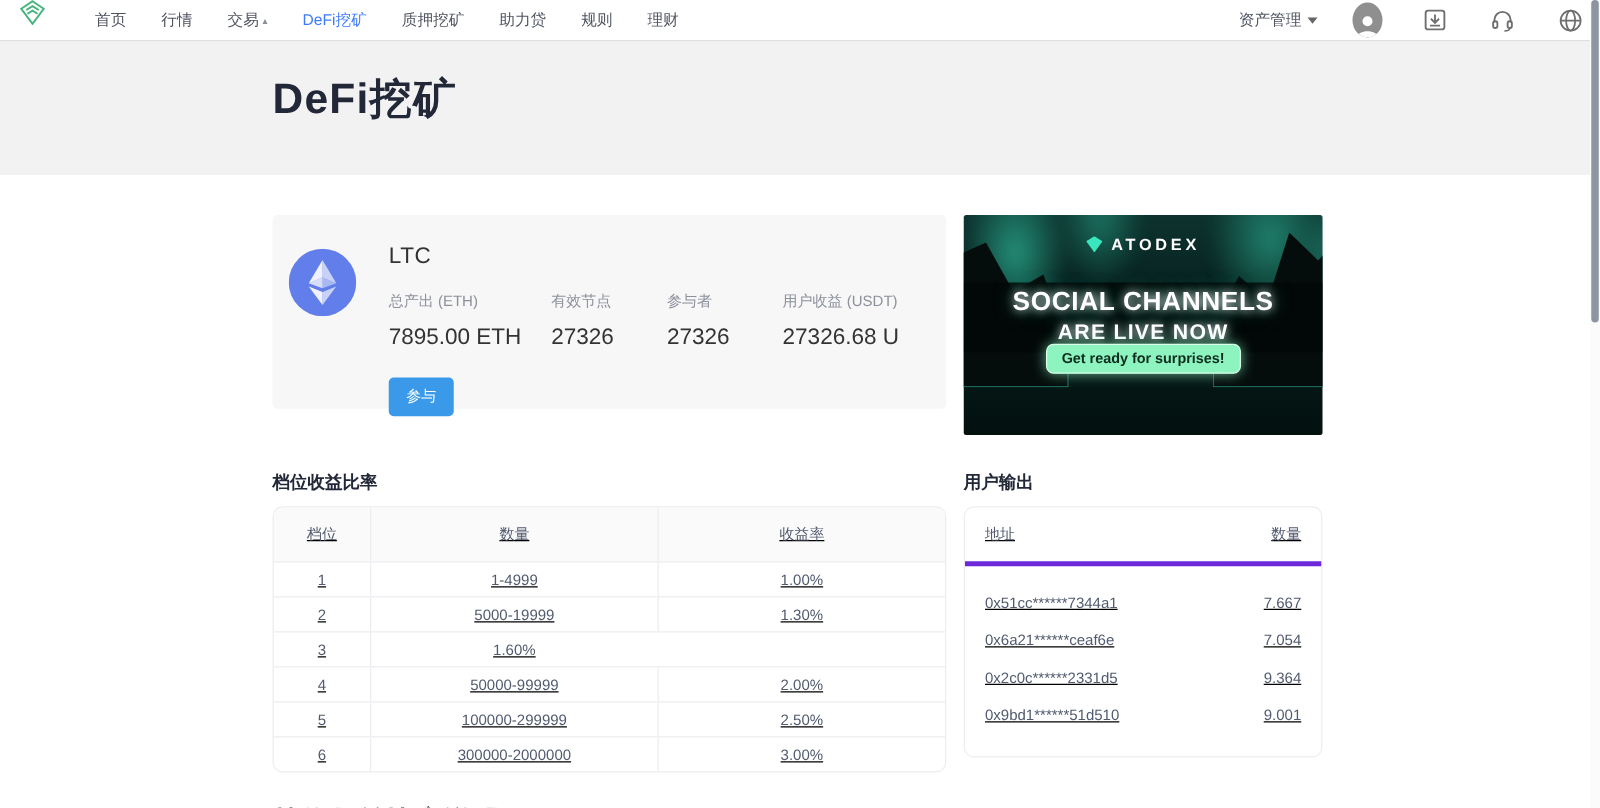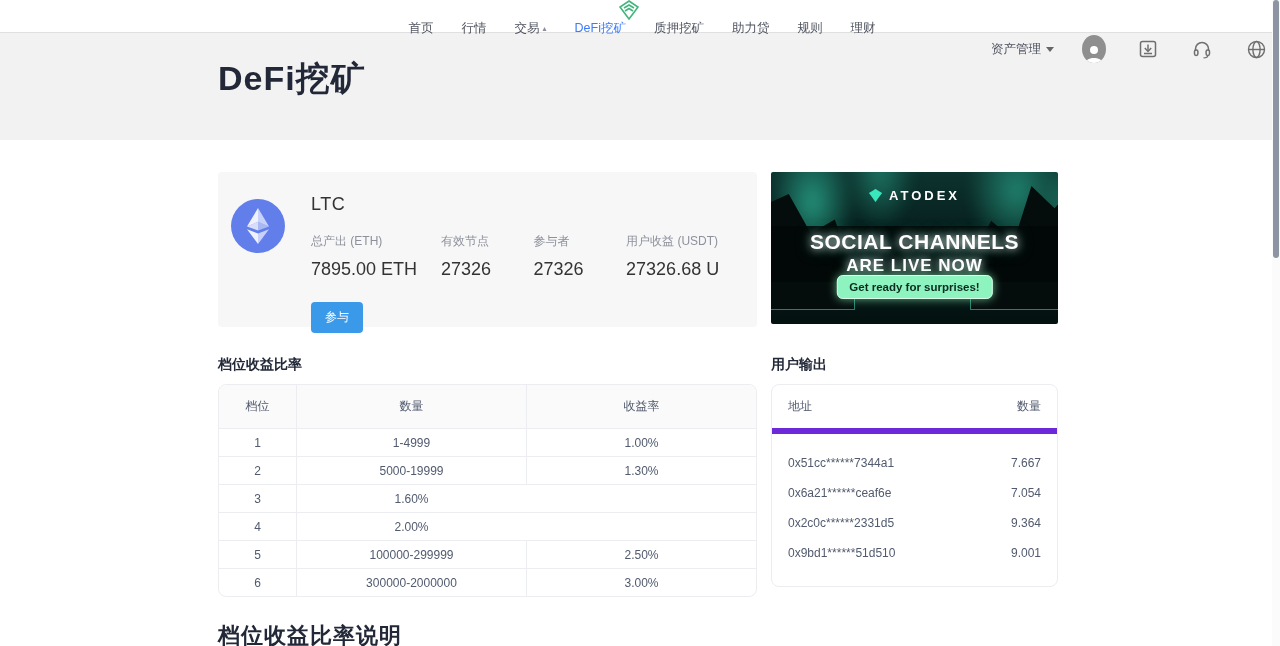--- a/index.html
+++ b/index.html
@@ -1,21 +1,21 @@
 <!DOCTYPE html>
 <html><head>
 <meta charset="utf-8">
 <style>
   * { margin:0; padding:0; box-sizing:border-box; }
   html,body { width:1280px; height:646px; overflow:hidden; background:#fff;
     font-family:"Liberation Sans","DejaVu Sans",sans-serif; }
 
   
-  .navbar { height:32px; background:#fff; display:flex; align-items:center;
-    padding:0 12px 0 16px; box-shadow:0 1px 0 rgba(0,0,0,.07); position:relative; z-index:5;flex-direction:column; }
+  .navbar { height:32px; background:#fff; display:flex; 
+    padding:0 12px 0 16px; box-shadow:0 1px 0 rgba(0,0,0,.07); position:relative; z-index:5; }
   .logo { width:20px; height:20px; margin-right:26px; display:flex; align-items:center; justify-content:center; }
   .nav-items { display:flex; align-items:center; }
   .nav-item { font-size:12.5px; color:#4f5461; padding:0 10px; margin:0 4px; cursor:pointer; white-space:nowrap; }
   .nav-item.active { color:#3d7bfd; }
   .caret-up { display:inline-block; margin-left:3px; font-size:8px; color:#8a8f99; vertical-align:1px; }
   .caret-down { display:inline-block; width:0; height:0; margin-left:5px;
     border-left:4px solid transparent; border-right:4px solid transparent; border-top:5px solid #666; vertical-align:1px; }
   .nav-right { margin-left:auto; display:flex; align-items:center; }
   .asset-menu { font-size:12.5px; color:#4f5461; margin-right:28px; cursor:pointer; display:flex; align-items:center; }
   .icon-btn { width:24px; height:24px; margin-left:30px; display:flex; align-items:center; justify-content:center; cursor:pointer; }
@@ -39,21 +39,21 @@
   .stat:nth-child(1){ width:149px; }
   .stat:nth-child(2){ width:106px; }
   .stat:nth-child(3){ width:106px; }
   .stat:nth-child(4){ width:150px; }
   .stat-label { font-size:12px; color:#8d919b; white-space:nowrap; }
   .stat-value { font-size:18px; color:#333; margin-top:9px; white-space:nowrap; }
   .join-btn { display:inline-block; margin-top:22px; background:#3a99e9; color:#fff; font-size:12px;
     padding:7px 14px; border-radius:4px; border:none; cursor:pointer; }
 
   
-  .banner { width:287px; height:152px; margin-left:14px; position:relative; overflow:hidden;
+  .banner { width:287px; height:176px; margin-left:14px; position:relative; overflow:hidden;
     background:linear-gradient(180deg,#0d332f 0%,#07201e 38%,#03110f 100%); border-radius:2px; }
   .aurora { position:absolute; left:-20px; top:-30px; width:340px; height:110px;
     background:
       radial-gradient(60px 90px at 18% 55%, rgba(57,230,190,.55), transparent 70%),
       radial-gradient(50px 80px at 38% 30%, rgba(57,230,190,.35), transparent 70%),
       radial-gradient(70px 90px at 78% 45%, rgba(57,230,190,.45), transparent 70%),
       radial-gradient(46px 70px at 94% 60%, rgba(57,230,190,.4), transparent 70%);
     filter:blur(6px); }
   .mountain { position:absolute; background:#050d0c; }
   .mountain.left { left:-8px; top:22px; width:92px; height:116px;
@@ -77,34 +77,34 @@
     background:#8df3bf; border:1px solid #d9ffe9; color:#0b2b1e; font-weight:700; font-size:11.5px;
     padding:5px 12px; border-radius:6px; white-space:nowrap; cursor:pointer;
     box-shadow:0 0 10px rgba(141,243,191,.7); }
 
   
   .sections { display:flex; margin-top:29px; }
   .section-title { font-size:14px; font-weight:700; color:#222838; }
   .section-title.left { width:553px; }
 
   
-  .tables { display:flex; margin-top:10px; }
+  .tables { display:flex; margin-top:10px;text-decoration:underline; }
   .tier-table { width:539px; border:1px solid #ebedf0; border-radius:8px; overflow:hidden; background:#fff; }
   .tier-header { display:flex; background:#fafafa; border-bottom:1px solid #ebedf0; }
   .tier-header .cell { font-size:12px; color:#515a6e; font-weight:400; padding:13px 0; }
   .cell { text-align:center; }
   .cell.c0 { width:78px; border-right:1px solid #ebedf0; }
   .cell.c1 { width:230px; border-right:1px solid #ebedf0; }
   .cell.c2 { width:229px; }
   .tier-row { display:flex; border-bottom:1px solid #ebedf0; }
   .tier-row:last-child { border-bottom:none; }
   .tier-row .cell { font-size:12px; color:#515a6e; padding:6.5px 0; }
 
   .output-card { width:287px; margin-left:14px; border:1px solid #ebedf0; border-radius:8px; background:#fff; align-self:flex-start; }
-  .output-header { display:flex; justify-content:space-between; padding:13px 16px; border-bottom:6px solid #6d28d9; }
+  .output-header { display:flex; justify-content:space-between; padding:13px 16px; border-bottom:4px solid #6d28d9; }
   .output-header span { font-size:12px; color:#515a6e; }
   .output-body { padding:14px 0 18px; }
   .output-row { display:flex; justify-content:space-between; padding:8px 16px; }
   .addr { font-size:12px; color:#515a6e; }
   .amount { font-size:12px; color:#515a6e; }
 
   .footer-heading { margin-top:24px; font-size:22px; font-weight:700; color:#222838; letter-spacing:1px; }
 
   
   .scrollbar { position:fixed; right:0; top:0; width:8px; height:646px; background:#fbfbfc; z-index:10; }
@@ -255,20 +255,21 @@
         <div class="cell c0">2</div>
         <div class="cell c1">5000-19999</div>
         <div class="cell c2">1.30%</div>
       </div>
       <div class="tier-row">
         <div class="cell c0">3</div>
         <div class="cell c2">1.60%</div>
       </div>
       <div class="tier-row">
         <div class="cell c0">4</div>
+        <div class="cell c1">50000-99999</div>
         <div class="cell c2">2.00%</div>
       </div>
       <div class="tier-row">
         <div class="cell c0">5</div>
         <div class="cell c1">100000-299999</div>
         <div class="cell c2">2.50%</div>
       </div>
       <div class="tier-row">
         <div class="cell c0">6</div>
         <div class="cell c1">300000-2000000</div>

